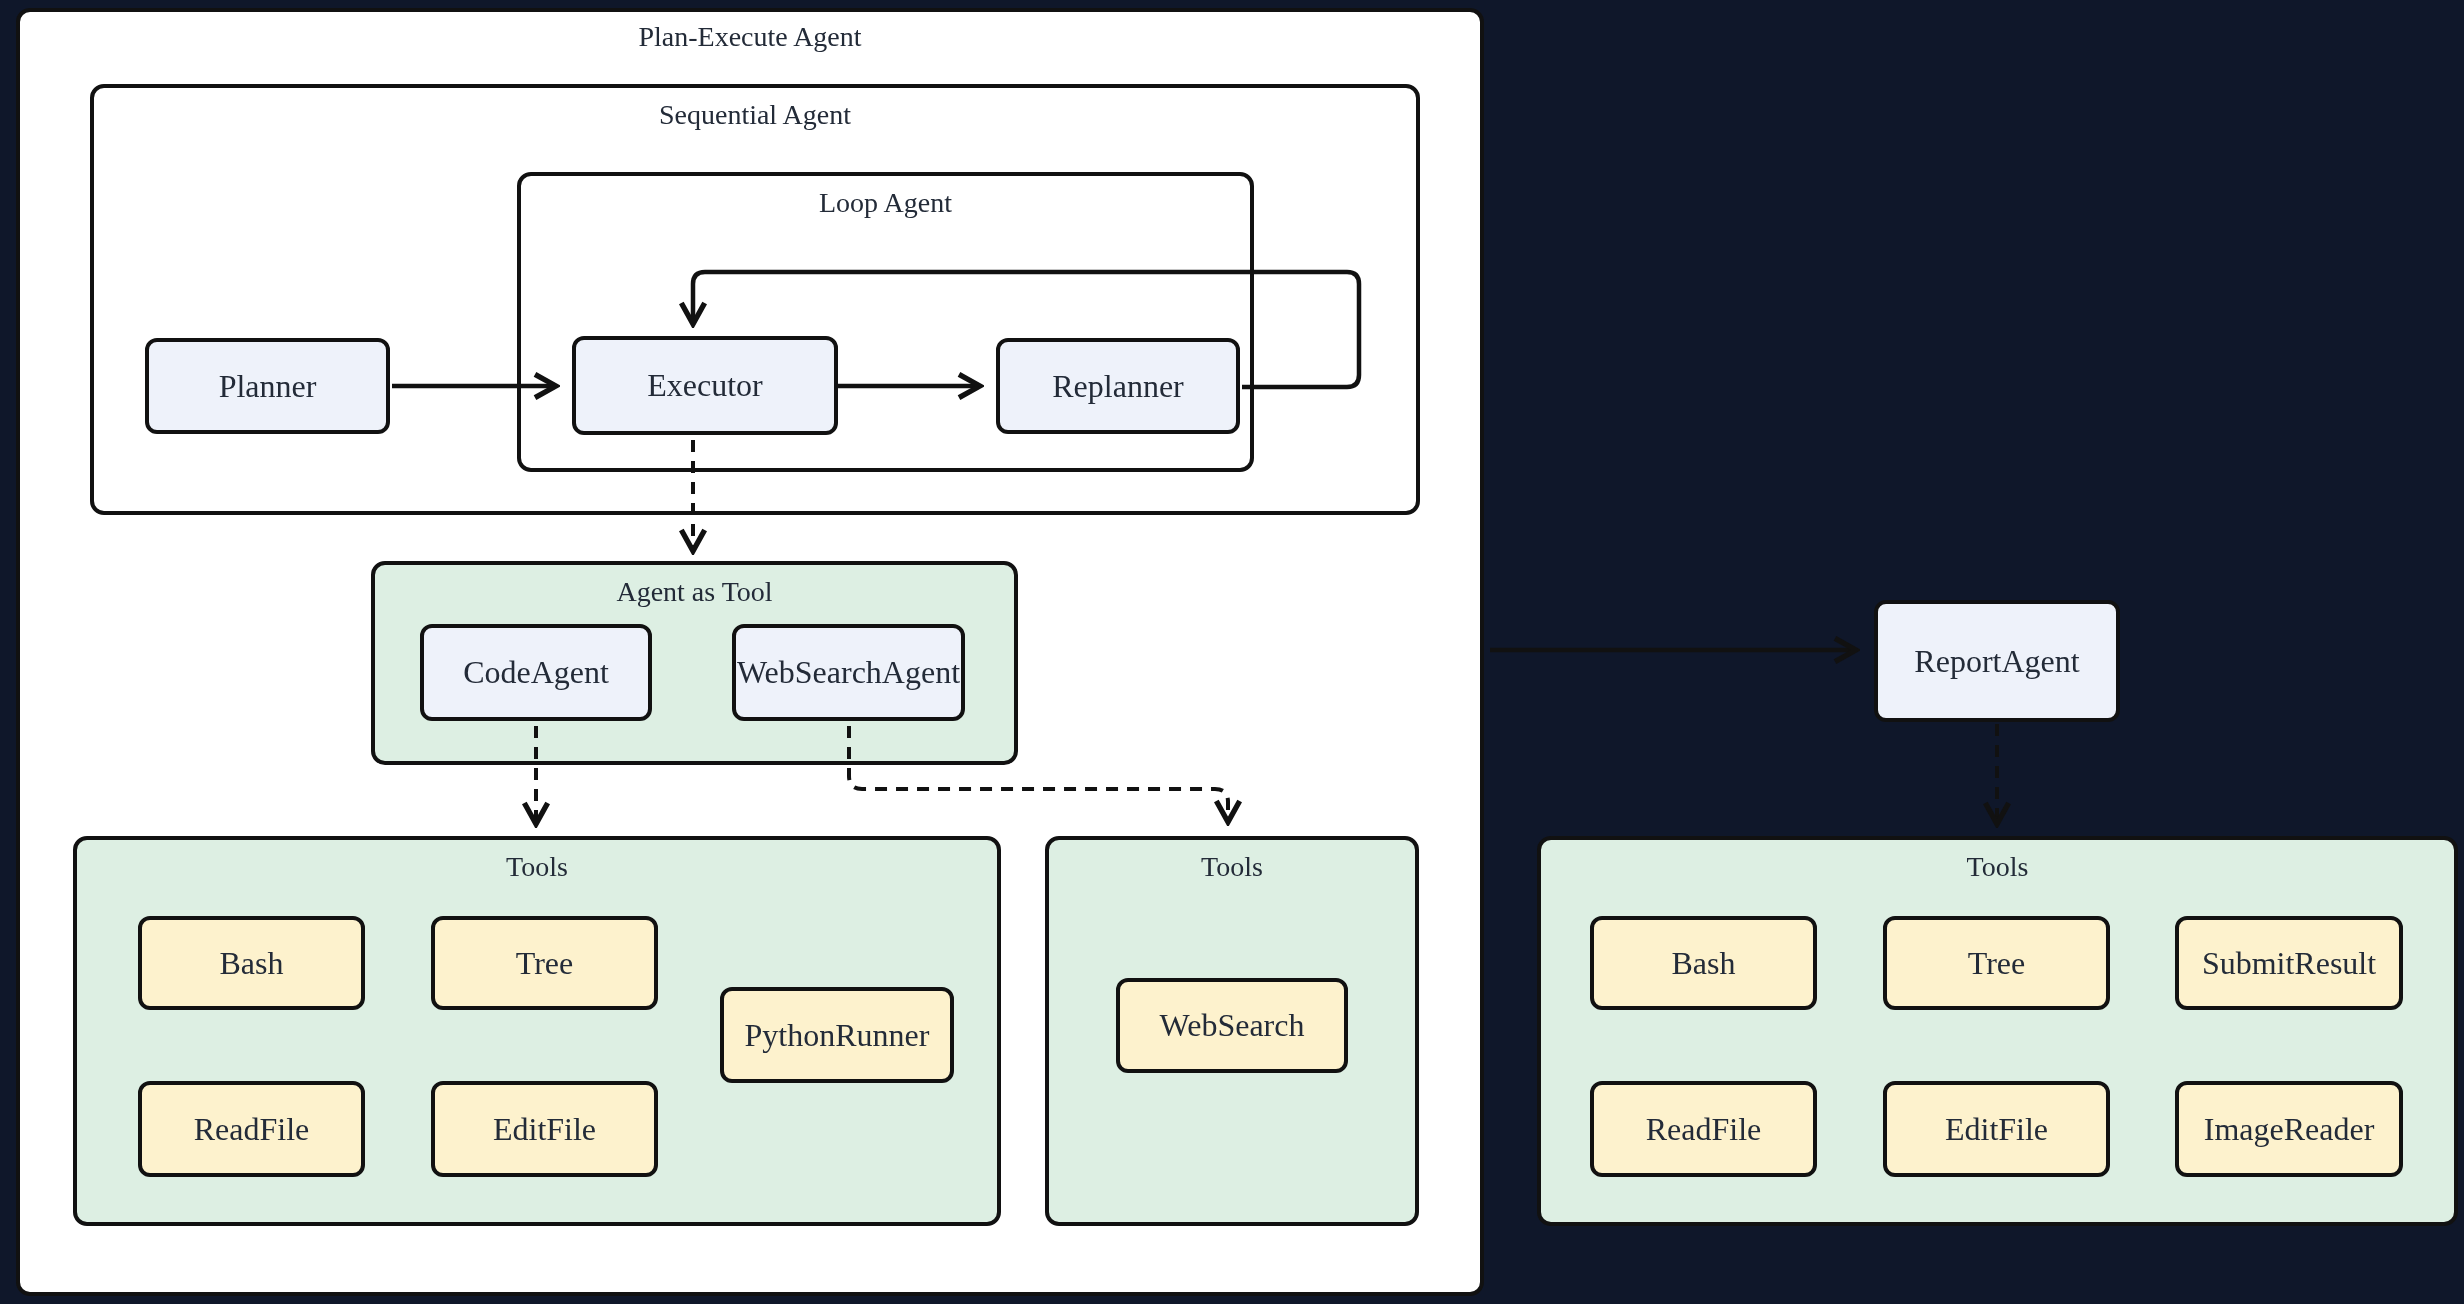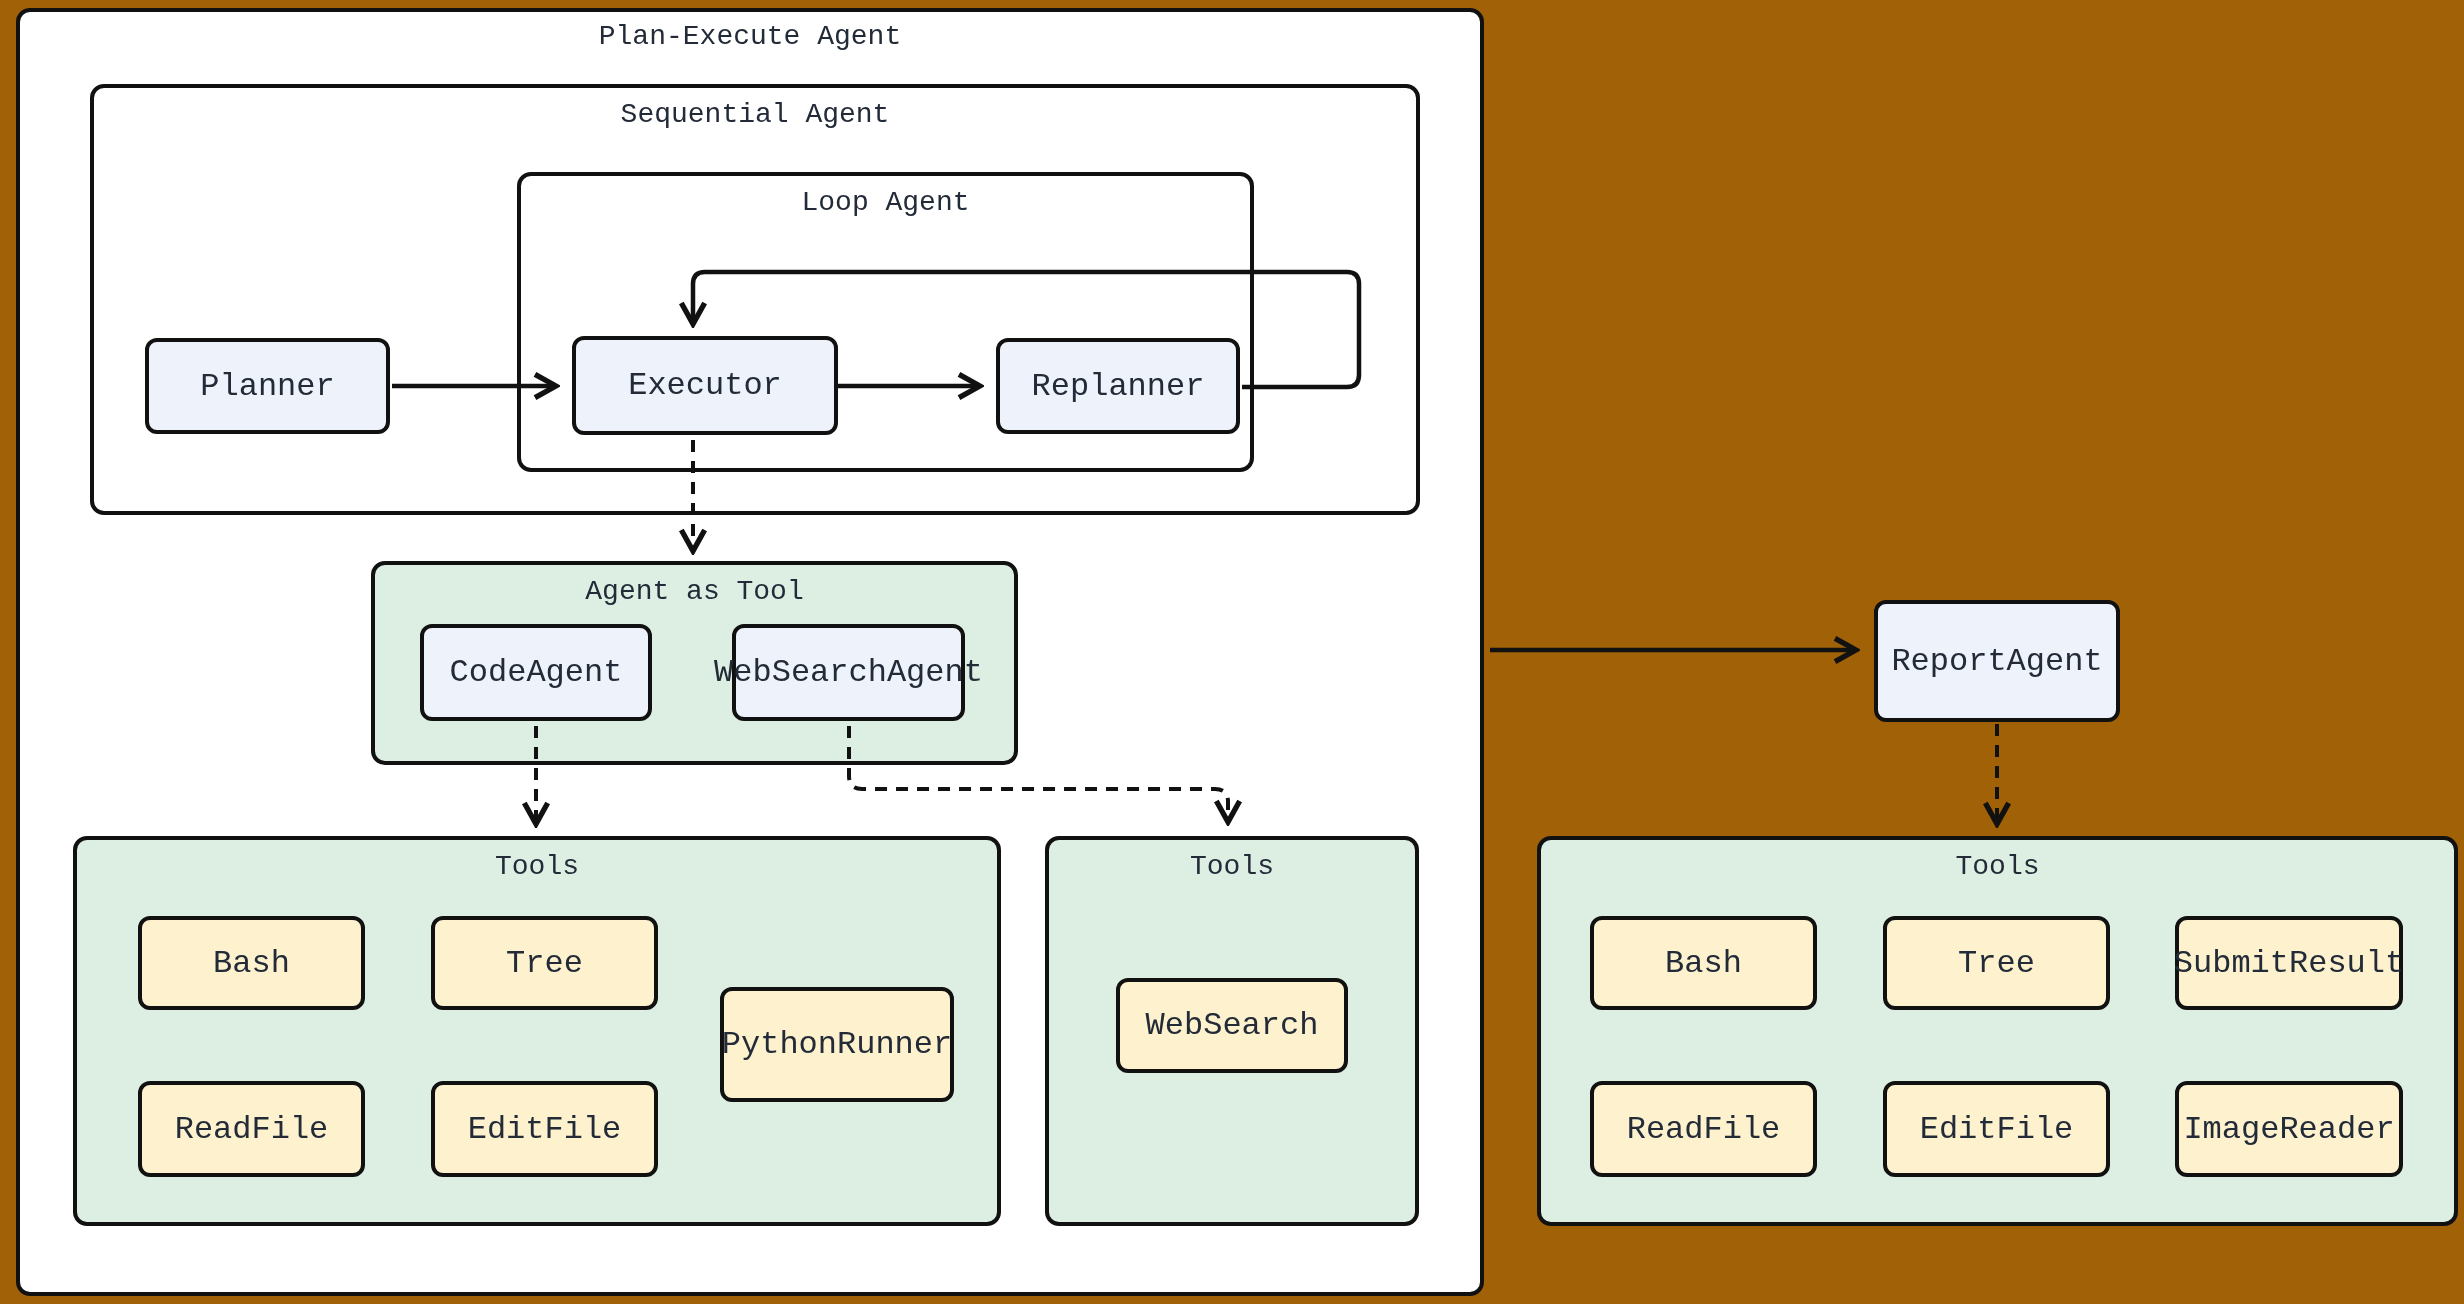--- a/index.html
+++ b/index.html
@@ -1,18 +1,18 @@
 <!DOCTYPE html>
 <html><head>
 <meta charset="utf-8">
 <style>
   html,body{margin:0;padding:0;background:#ffffff;}
   .canvas{
-    position:relative;width:2464px;height:1304px;background:#a16207;
-    font-family:Liberation Mono, monospace;color:#232b38;
+    position:relative;width:2464px;height:1304px;background:#0f172a;
+    font-family:Liberation Serif, serif;color:#232b38;
     overflow:hidden;
   }
   .box{position:absolute;box-sizing:border-box;border:4px solid #111111;}
   .container{background:#ffffff;border-radius:14px;z-index:1;}
   .green{background:#ddefe3;}
   .title{
     position:absolute;top:10px;left:0;right:0;text-align:center;
     font-size:28px;line-height:1.2;z-index:2;
   }
   .node{
@@ -77,21 +77,21 @@
 
   <div class="box node" style="left:145px;top:338px;width:245px;height:96px;">Planner</div>
   <div class="box node" style="left:572px;top:336px;width:266px;height:99px;">Executor</div>
   <div class="box node" style="left:996px;top:338px;width:244px;height:96px;text-align:center;">Replanner</div>
   <div class="box node" style="left:420px;top:624px;width:232px;height:97px;">CodeAgent</div>
   <div class="box node" style="left:732px;top:624px;width:233px;height:97px;">WebSearchAgent</div>
   <div class="box node" style="left:1874px;top:600px;width:246px;height:122px;">ReportAgent</div>
 
   <div class="box node tool" style="left:138px;top:916px;width:227px;height:94px;">Bash</div>
   <div class="box node tool" style="left:431px;top:916px;width:227px;height:94px;">Tree</div>
-  <div class="box node tool" style="left:720px;top:987px;width:234px;height:115px;">PythonRunner</div>
+  <div class="box node tool" style="left:720px;top:987px;width:234px;height:96px;">PythonRunner</div>
   <div class="box node tool" style="left:138px;top:1081px;width:227px;height:96px;">ReadFile</div>
   <div class="box node tool" style="left:431px;top:1081px;width:227px;height:96px;">EditFile</div>
 
   <div class="box node tool" style="left:1116px;top:978px;width:232px;height:95px;">WebSearch</div>
 
   <div class="box node tool" style="left:1590px;top:916px;width:227px;height:94px;">Bash</div>
   <div class="box node tool" style="left:1883px;top:916px;width:227px;height:94px;">Tree</div>
   <div class="box node tool" style="left:2175px;top:916px;width:228px;height:94px;">SubmitResult</div>
   <div class="box node tool" style="left:1590px;top:1081px;width:227px;height:96px;">ReadFile</div>
   <div class="box node tool" style="left:1883px;top:1081px;width:227px;height:96px;">EditFile</div>

